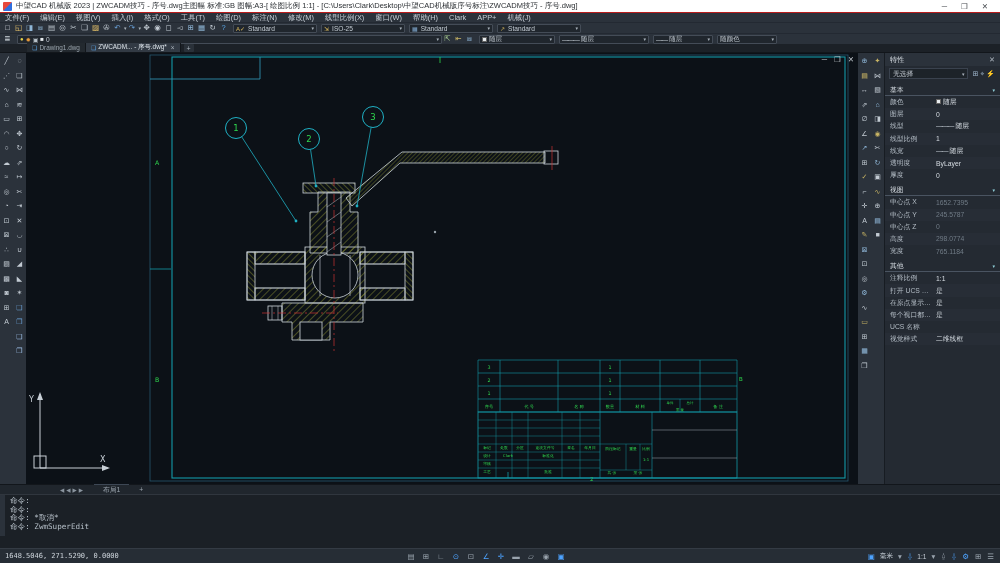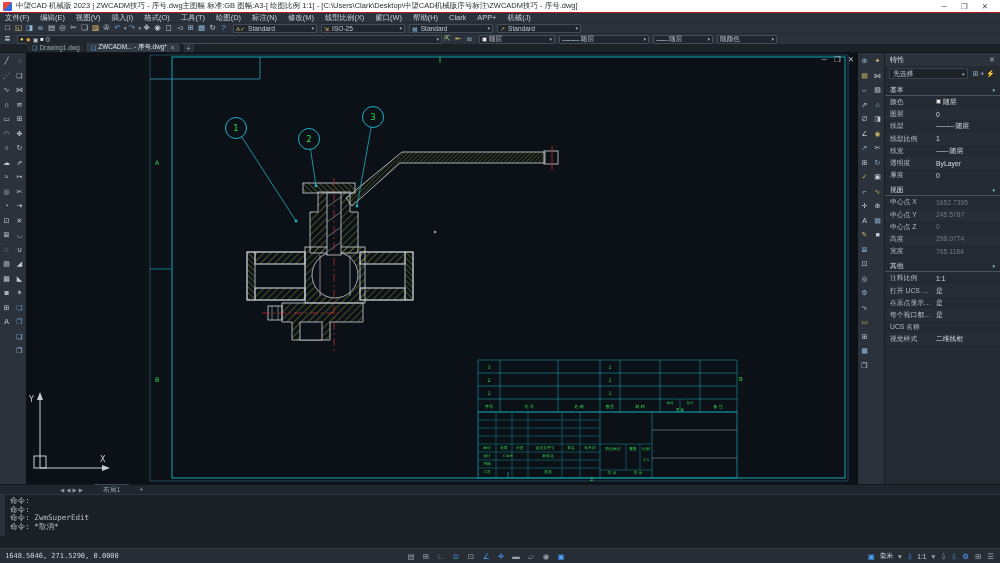--- a/index.html
+++ b/index.html
@@ -626,22 +626,22 @@
             <span class="ltab">布局2</span>
           </span>
         <span class="ltab">+</span>
       </div>
 
       <div class="cmd">
         <div class="grip"></div>
         <div class="cmdhist" id="cmdhist">
             <div>命令:</div>
             <div>命令:</div>
+            <div>命令: *取消*</div>
             <div>命令: ZwmSuperEdit</div>
-            <div>命令: *取消*</div>
             <div></div>
           </div>
       </div>
     </div>
 
   </div>
 
   <div class="statusbar">
     <span class="coords">1648.5046, 271.5290, 0.0000</span>
     <span class="sicons" id="stoggles">

